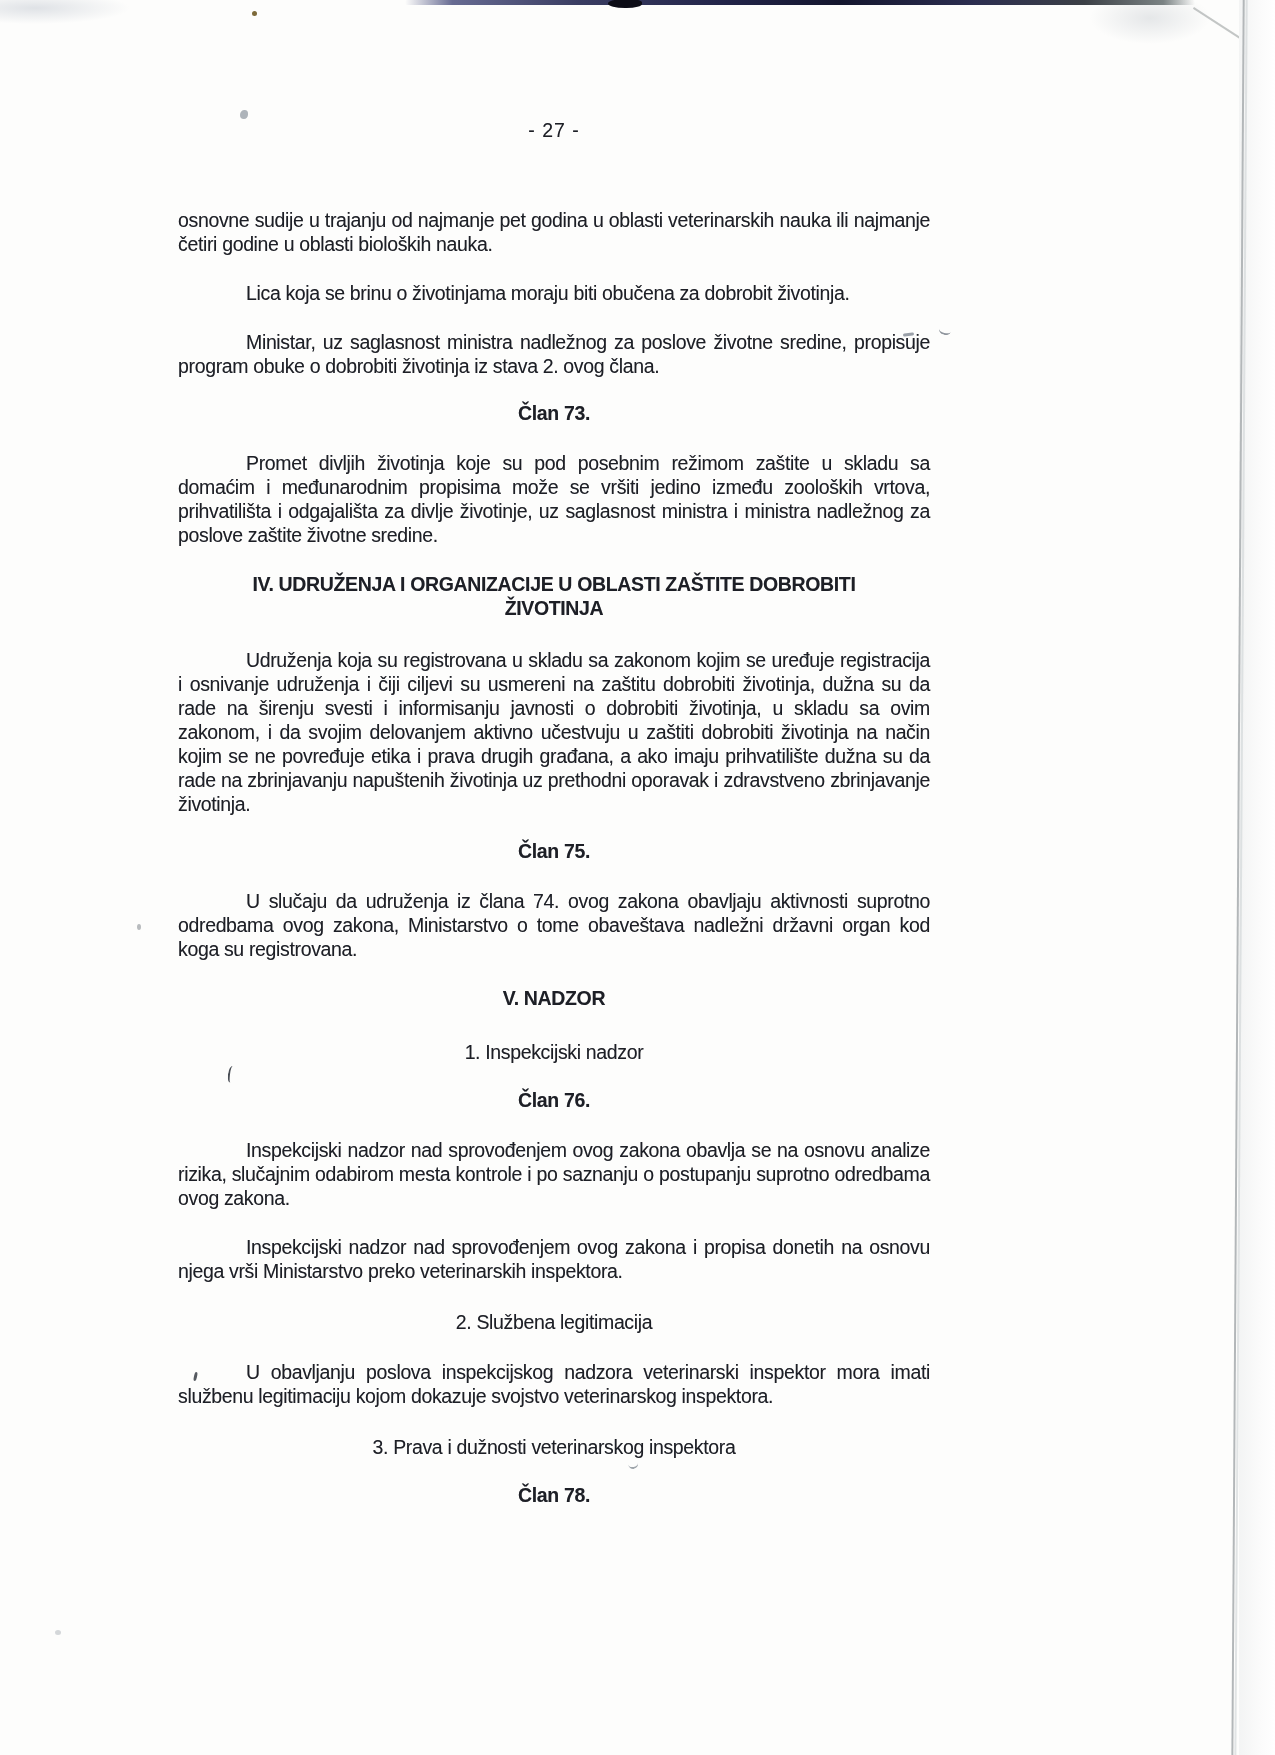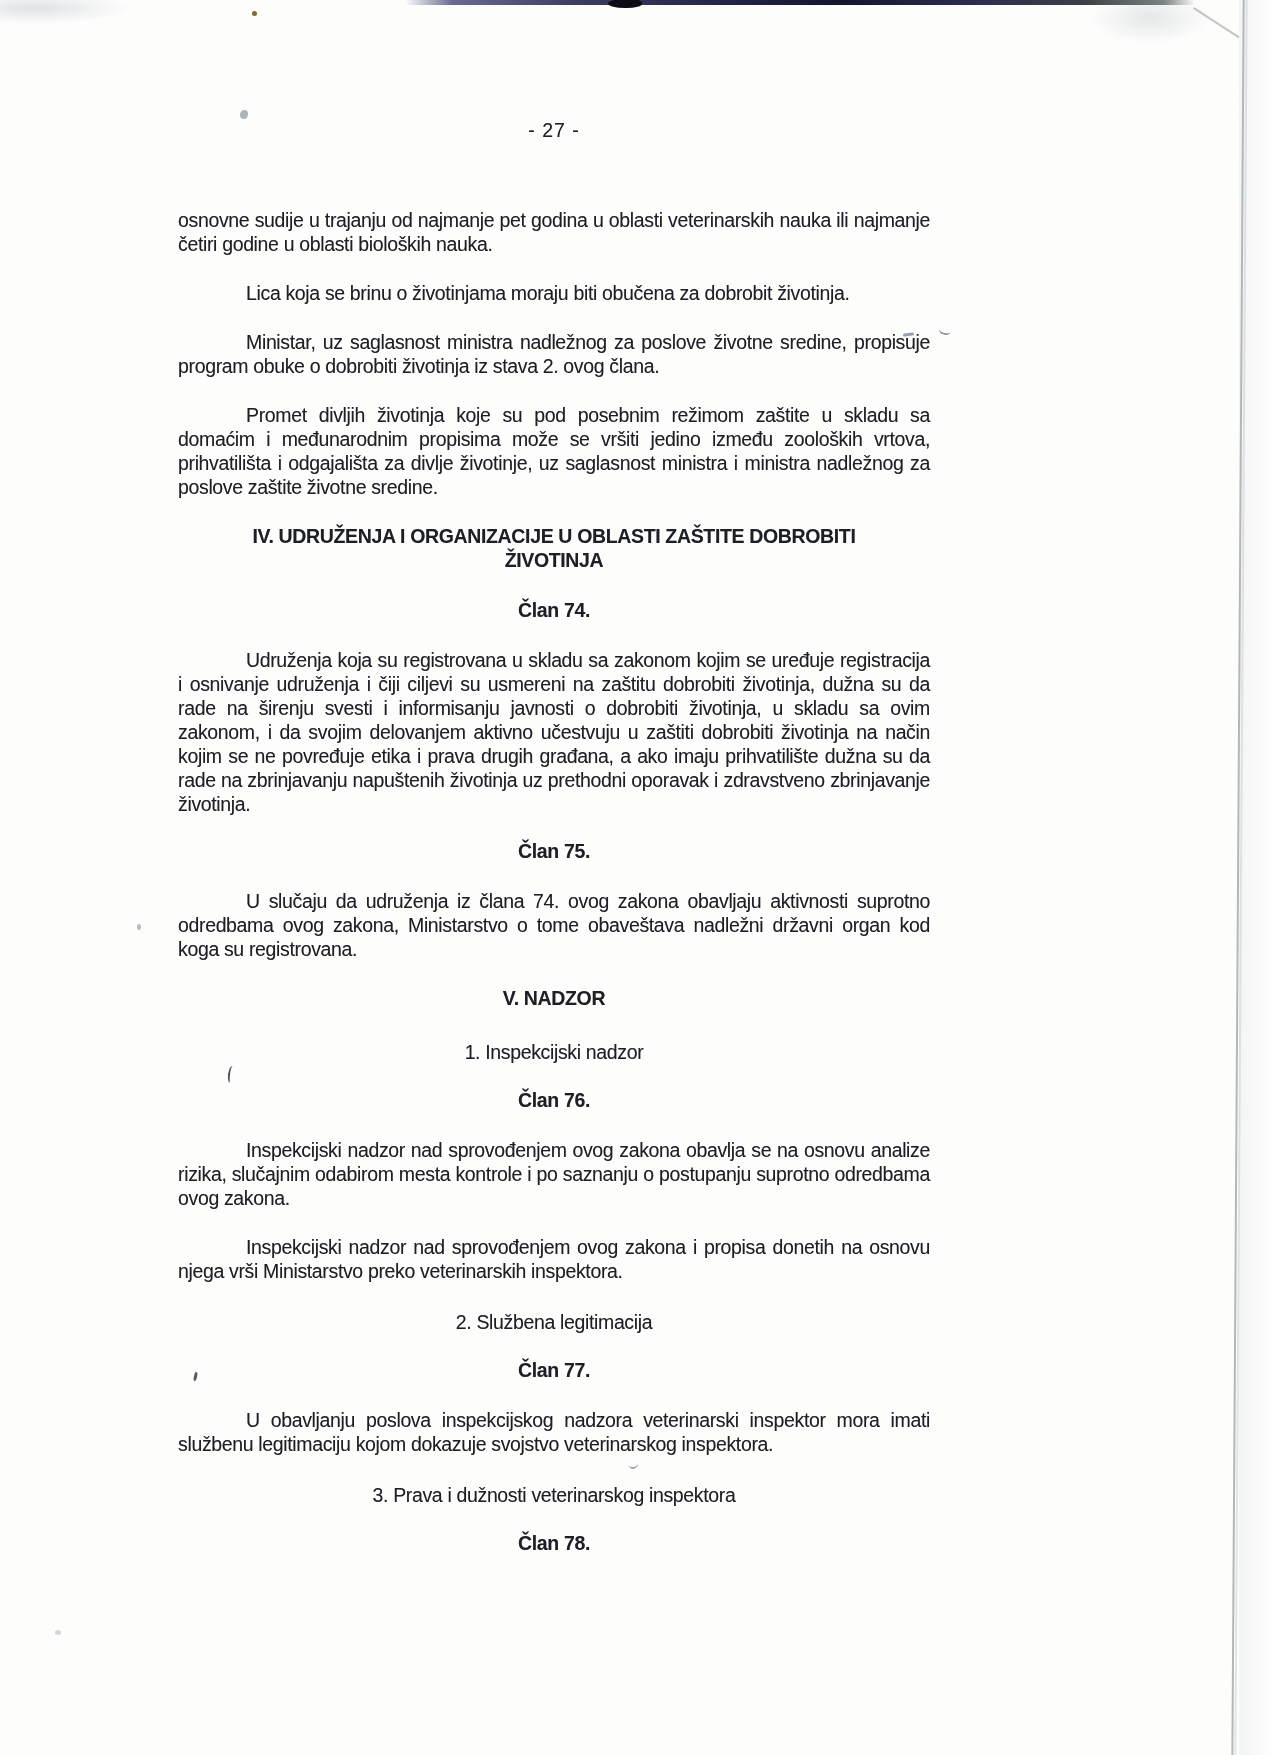--- a/index.html
+++ b/index.html
@@ -92,30 +92,29 @@
 <div class="speck" style="left:628px;top:1459px;width:10px;height:8px;border-bottom:2px solid #9fa5ab;border-radius:0 0 50% 50%;transform:rotate(-10deg);"></div>
 <div class="speck" style="left:194px;top:1372px;width:3px;height:9px;background:#565a60;border-radius:40%;transform:rotate(12deg);"></div>
 <div class="speck" style="left:137px;top:924px;width:4px;height:6px;background:#8a8f95;border-radius:50%;opacity:.6;"></div>
 <div class="speck" style="left:55px;top:1630px;width:6px;height:5px;background:#c2c6ca;border-radius:50%;opacity:.7;"></div>
 
 <div class="page-content">
   <div class="pageno">- 27 -</div>
   <p class="p noindent">osnovne sudije u trajanju od najmanje pet godina u oblasti veterinarskih nauka ili najmanje četiri godine u oblasti bioloških nauka.</p>
   <p class="p">Lica koja se brinu o životinjama moraju biti obučena za dobrobit životinja.</p>
   <p class="p">Ministar, uz saglasnost ministra nadležnog za poslove životne sredine, propisuje program obuke o dobrobiti životinja iz stava 2. ovog člana.</p>
+  <div class="h-art">Član 73.</div>
   <p class="p">Promet divljih životinja koje su pod posebnim režimom zaštite u skladu sa domaćim i međunarodnim propisima može se vršiti jedino između zooloških vrtova, prihvatilišta i odgajališta za divlje životinje, uz saglasnost ministra i ministra nadležnog za poslove zaštite životne sredine.</p>
   <div class="h-sec">IV. UDRUŽENJA I ORGANIZACIJE U OBLASTI ZAŠTITE DOBROBITI
 ŽIVOTINJA</div>
-  <div class="h-art">Član 74.</div>
   <p class="p">Udruženja koja su registrovana u skladu sa zakonom kojim se uređuje registracija i osnivanje udruženja i čiji ciljevi su usmereni na zaštitu dobrobiti životinja, dužna su da rade na širenju svesti i informisanju javnosti o dobrobiti životinja, u skladu sa ovim zakonom, i da svojim delovanjem aktivno učestvuju u zaštiti dobrobiti životinja na način kojim se ne povređuje etika i prava drugih građana, a ako imaju prihvatilište dužna su da rade na zbrinjavanju napuštenih životinja uz prethodni oporavak i zdravstveno zbrinjavanje životinja.</p>
   <div class="h-art">Član 75.</div>
   <p class="p">U slučaju da udruženja iz člana 74. ovog zakona obavljaju aktivnosti suprotno odredbama ovog zakona, Ministarstvo o tome obaveštava nadležni državni organ kod koga su registrovana.</p>
   <div class="h-sec">V. NADZOR</div>
   <div class="h-sub">1. Inspekcijski nadzor</div>
   <div class="h-art">Član 76.</div>
   <p class="p">Inspekcijski nadzor nad sprovođenjem ovog zakona obavlja se na osnovu analize rizika, slučajnim odabirom mesta kontrole i po saznanju o postupanju suprotno odredbama ovog zakona.</p>
   <p class="p">Inspekcijski nadzor nad sprovođenjem ovog zakona i propisa donetih na osnovu njega vrši Ministarstvo preko veterinarskih inspektora.</p>
   <div class="h-sub">2. Službena legitimacija</div>
-  <div class="h-art">Član 77.</div>
   <p class="p">U obavljanju poslova inspekcijskog nadzora veterinarski inspektor mora imati službenu legitimaciju kojom dokazuje svojstvo veterinarskog inspektora.</p>
   <div class="h-sub">3. Prava i dužnosti veterinarskog inspektora</div>
   <div class="h-art">Član 78.</div>
 </div>
 
 </body></html>

